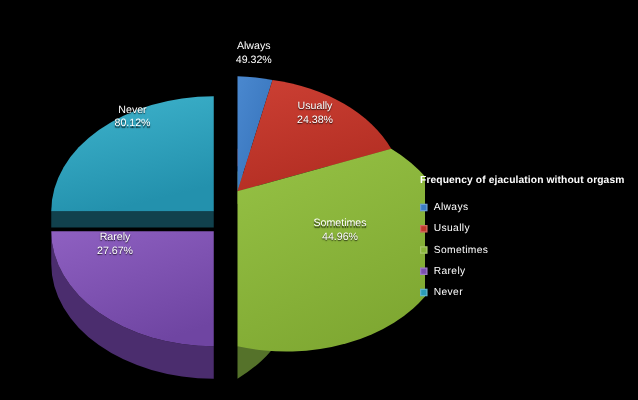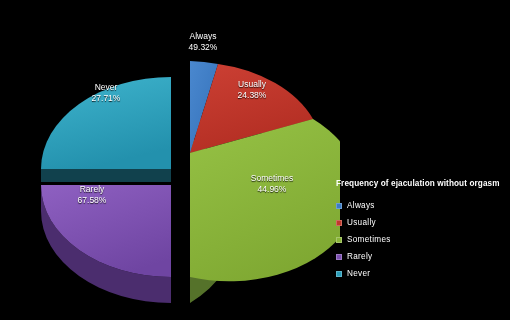--- a/index.html
+++ b/index.html
@@ -43,21 +43,20 @@
     pointer-events: none;
   }
   .slice-label .lbl-name { display: block; }
   .slice-label .lbl-val { display: block; }
 
   .legend {
     position: absolute;
     left: 336px;
     top: 138px;
     width: 174px;
-    margin-top: 40px;
   }
   .legend-title {
     color: #ffffff;
     font-size: 8.2px;
     font-weight: bold;
     line-height: 11px;
     margin-bottom: 8px;
     white-space: nowrap;
     letter-spacing: 0.1px;
   }
@@ -180,26 +179,26 @@
       <span class="lbl-val">24.38%</span>
     </div>
 
     <div class="slice-label" style="left:237px; top:173px; width:70px;">
       <span class="lbl-name">Sometimes</span>
       <span class="lbl-val">44.96%</span>
     </div>
 
     <div class="slice-label" style="left:62px; top:184px; width:60px;">
       <span class="lbl-name">Rarely</span>
-      <span class="lbl-val">67.58%</span>
+      <span class="lbl-val">27.67%</span>
     </div>
 
     <div class="slice-label" style="left:76px; top:82px; width:60px;">
       <span class="lbl-name">Never</span>
-      <span class="lbl-val">27.71%</span>
+      <span class="lbl-val">80.12%</span>
     </div>
   </div>
 
   <div class="legend">
     <div class="legend-title">Frequency of ejaculation without orgasm</div>
 
     <div class="legend-item">
       <span class="legend-swatch" style="background:#3b7cc4;"></span>
       <span class="legend-label">Always</span>
     </div>

